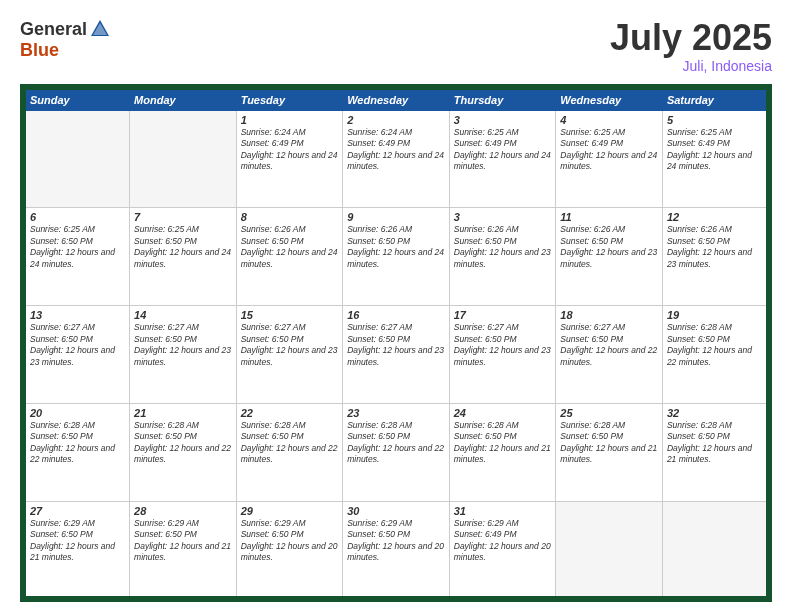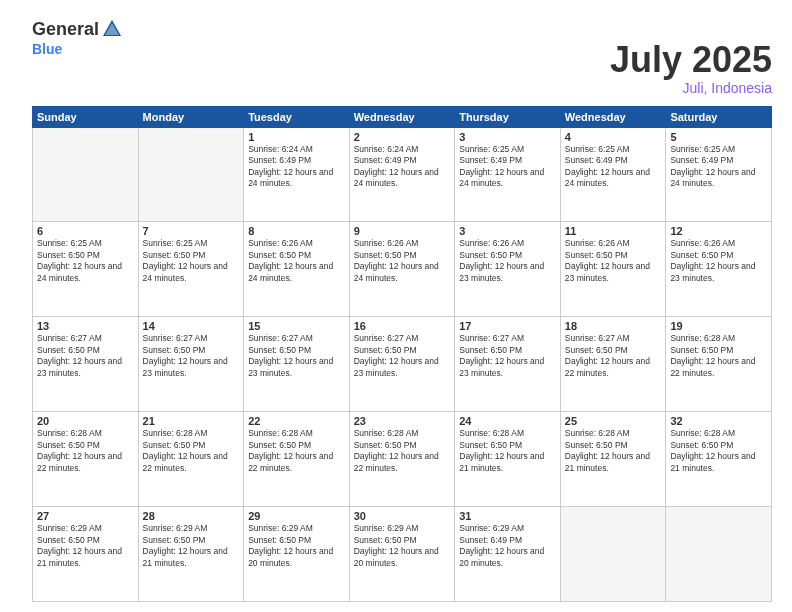--- a/index.html
+++ b/index.html
@@ -6,21 +6,21 @@
     body {
       font-family: Arial, sans-serif;
       background: #fff;
       width: 792px;
       height: 612px;
       overflow: hidden;
     }
     .page {
       width: 792px;
       height: 612px;
-      padding: 18px 20px 10px 32px;
+      padding: 18px 20px 10px 20px;
       display: flex;
       flex-direction: column;
     }
     .header {
       display: flex;
       justify-content: space-between;
       align-items: flex-start;
       margin-bottom: 10px;
     }
     .logo {
@@ -31,49 +31,49 @@
     .logo-text {
       display: flex;
       align-items: center;
     }
     .logo-general {
       font-size: 18px;
       font-weight: bold;
       color: #333;
     }
     .logo-blue {
-      font-size: 14px;
+      font-size: 18px;
       font-weight: bold;
-      color: #3b82f6;
+      color: #c2410c;
     }
     .logo-icon {
       width: 22px;
       height: 22px;
       margin-left: 2px;
     }
     .title-block {
       text-align: right;
-      margin-top: 22px;
     }
     .month-title {
       font-size: 36px;
       font-weight: bold;
       color: #333;
       line-height: 1.1;
     }
     .subtitle {
       font-size: 14px;
       color: #8b5cf6;
     }
     .calendar {
       flex: 1;
-      border: 1px solid #14532d;
+      border: 6px solid #14532d;
       border-collapse: collapse;
       width: 100%;
       table-layout: fixed;
+      font-style: italic;
     }
     .calendar th {
       background: #1a56a0;
       color: #fff;
       font-size: 11px;
       font-weight: bold;
       padding: 4px 4px;
       text-align: left;
       border: 1px solid #1a56a0;
     }

